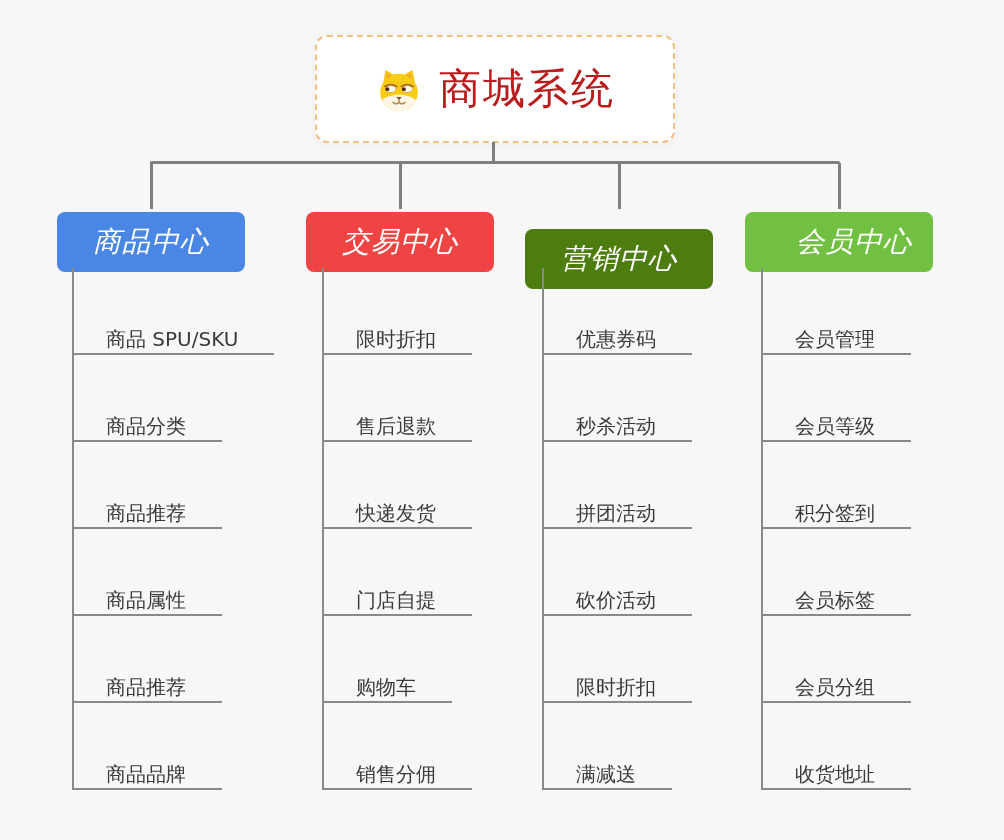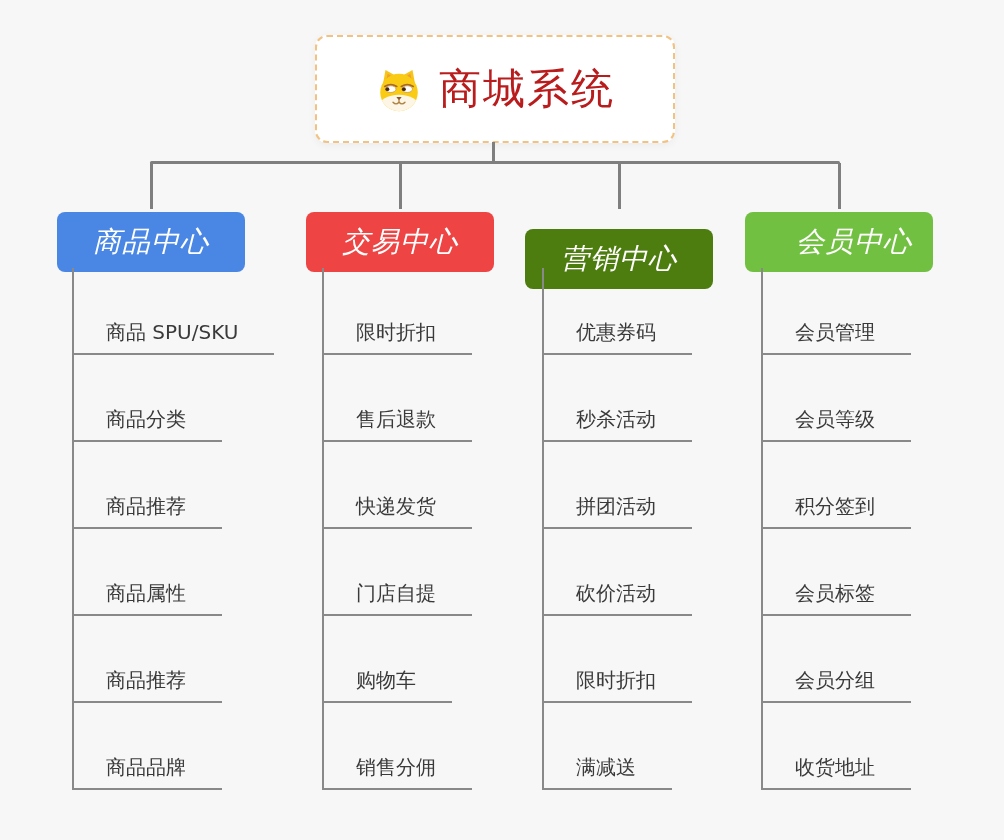--- a/index.html
+++ b/index.html
@@ -37,21 +37,21 @@
 
   
   .col { position:absolute; top:268px; }
   .c-0 { left:72px; } .c-1 { left:322px; } .c-2 { left:542px; } .c-3 { left:761px; }
   .item {
     display:flex; align-items:flex-end; width:fit-content; height:87px;
     padding:0 36px 0 32px;
     border-left:2px solid #898989; border-bottom:2px solid #898989;
   }
   .item:first-child { height:87px; }
-  .item span { font-size:20px; color:#3a3a3a; padding-bottom:7px; white-space:nowrap; }
+  .item span { font-size:20px; color:#3a3a3a; white-space:nowrap; }
 </style>
 </head>
 <body>
 
 <div class="stage">
 
   <div class="root-node">
     <svg class="dog-icon" viewBox="0 0 64 60" width="48" height="45" aria-hidden="true">
       <defs>
           <clipPath id="faceClip">

